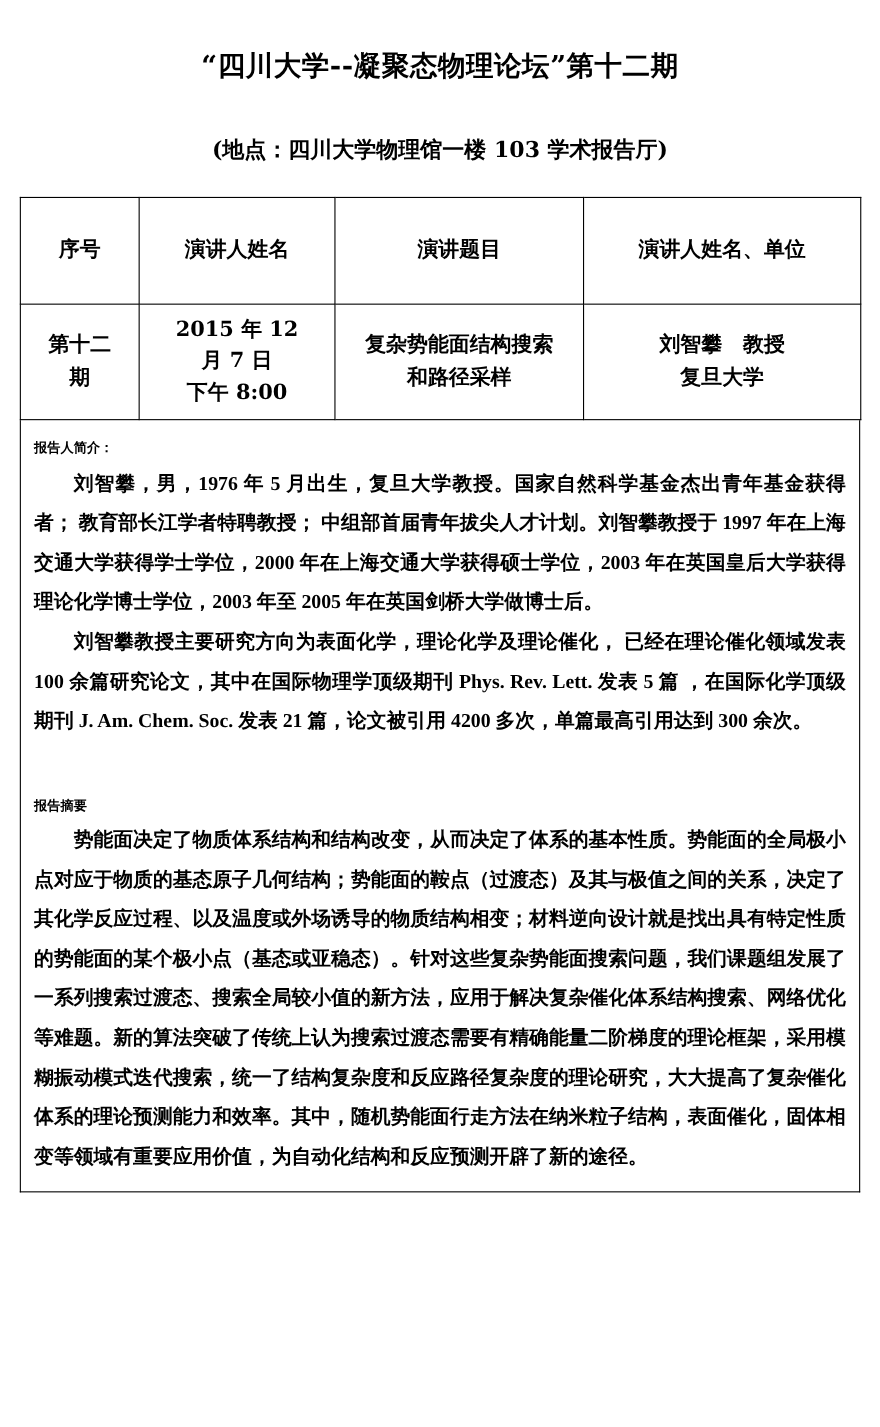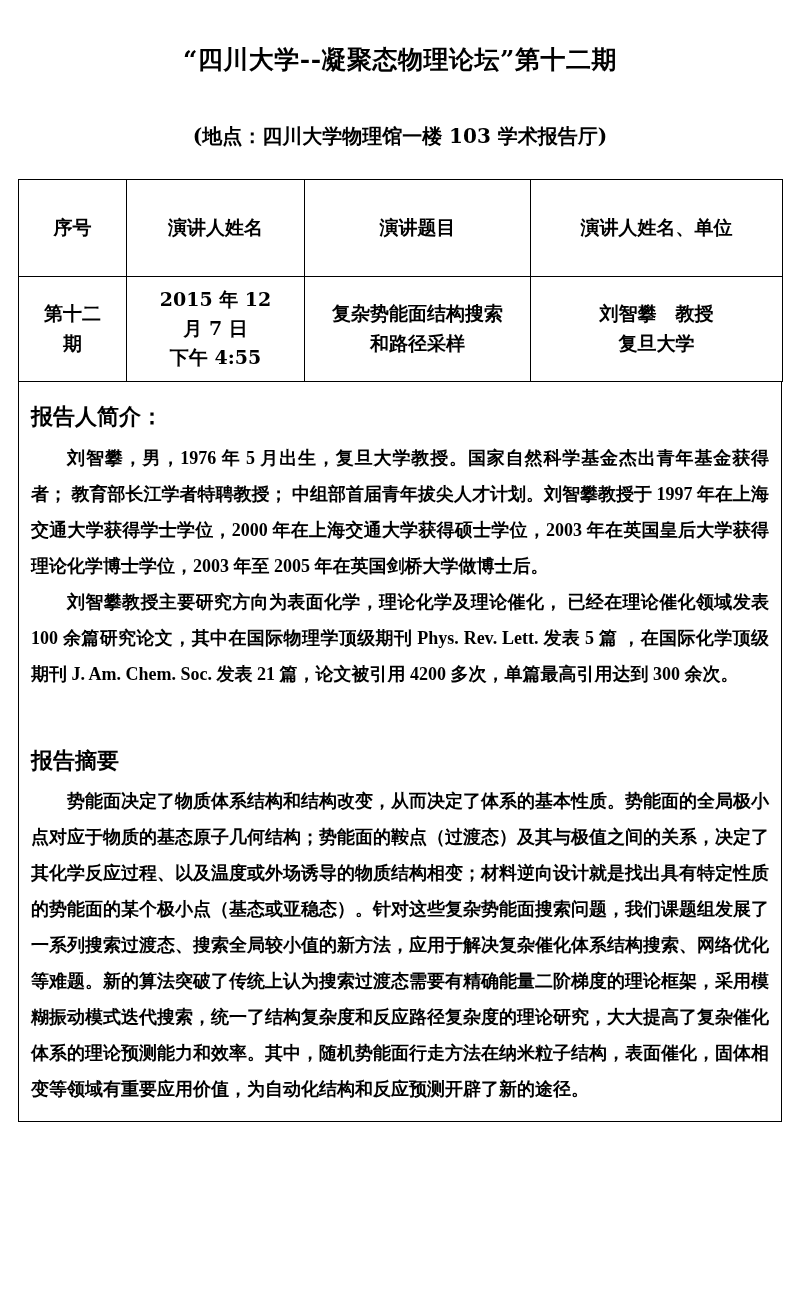--- a/index.html
+++ b/index.html
@@ -65,21 +65,21 @@
 
   .body-box {
     width: 764px;
     margin: 0 auto;
     border: 1px solid #000000;
     border-top: none;
     box-sizing: border-box;
     padding: 10px 12px 14px 12px;
   }
   .sec-head {
-    font-size: 22px;
+    font-size: 12px;
     font-weight: bold;
     line-height: 1.9;
     margin: 4px 0 2px 0;
   }
   .para {
     font-size: 18px;
     font-weight: bold;
     line-height: 2.0;
     text-align: justify;
     text-justify: inter-ideograph;
@@ -111,21 +111,21 @@
         <th>演讲人姓名</th>
         <th>演讲题目</th>
         <th>演讲人姓名、单位</th>
       </tr>
     </thead>
     <tbody>
       <tr>
         <td>第十二期</td>
         <td>
           <div>2015 年 12 月 7 日</div>
-          <div>下午 4:55</div>
+          <div>下午 8:00</div>
         </td>
         <td>
           <div>复杂势能面结构搜索</div>
           <div>和路径采样</div>
         </td>
         <td>
           <div>刘智攀　教授</div>
           <div>复旦大学</div>
         </td>
       </tr>

